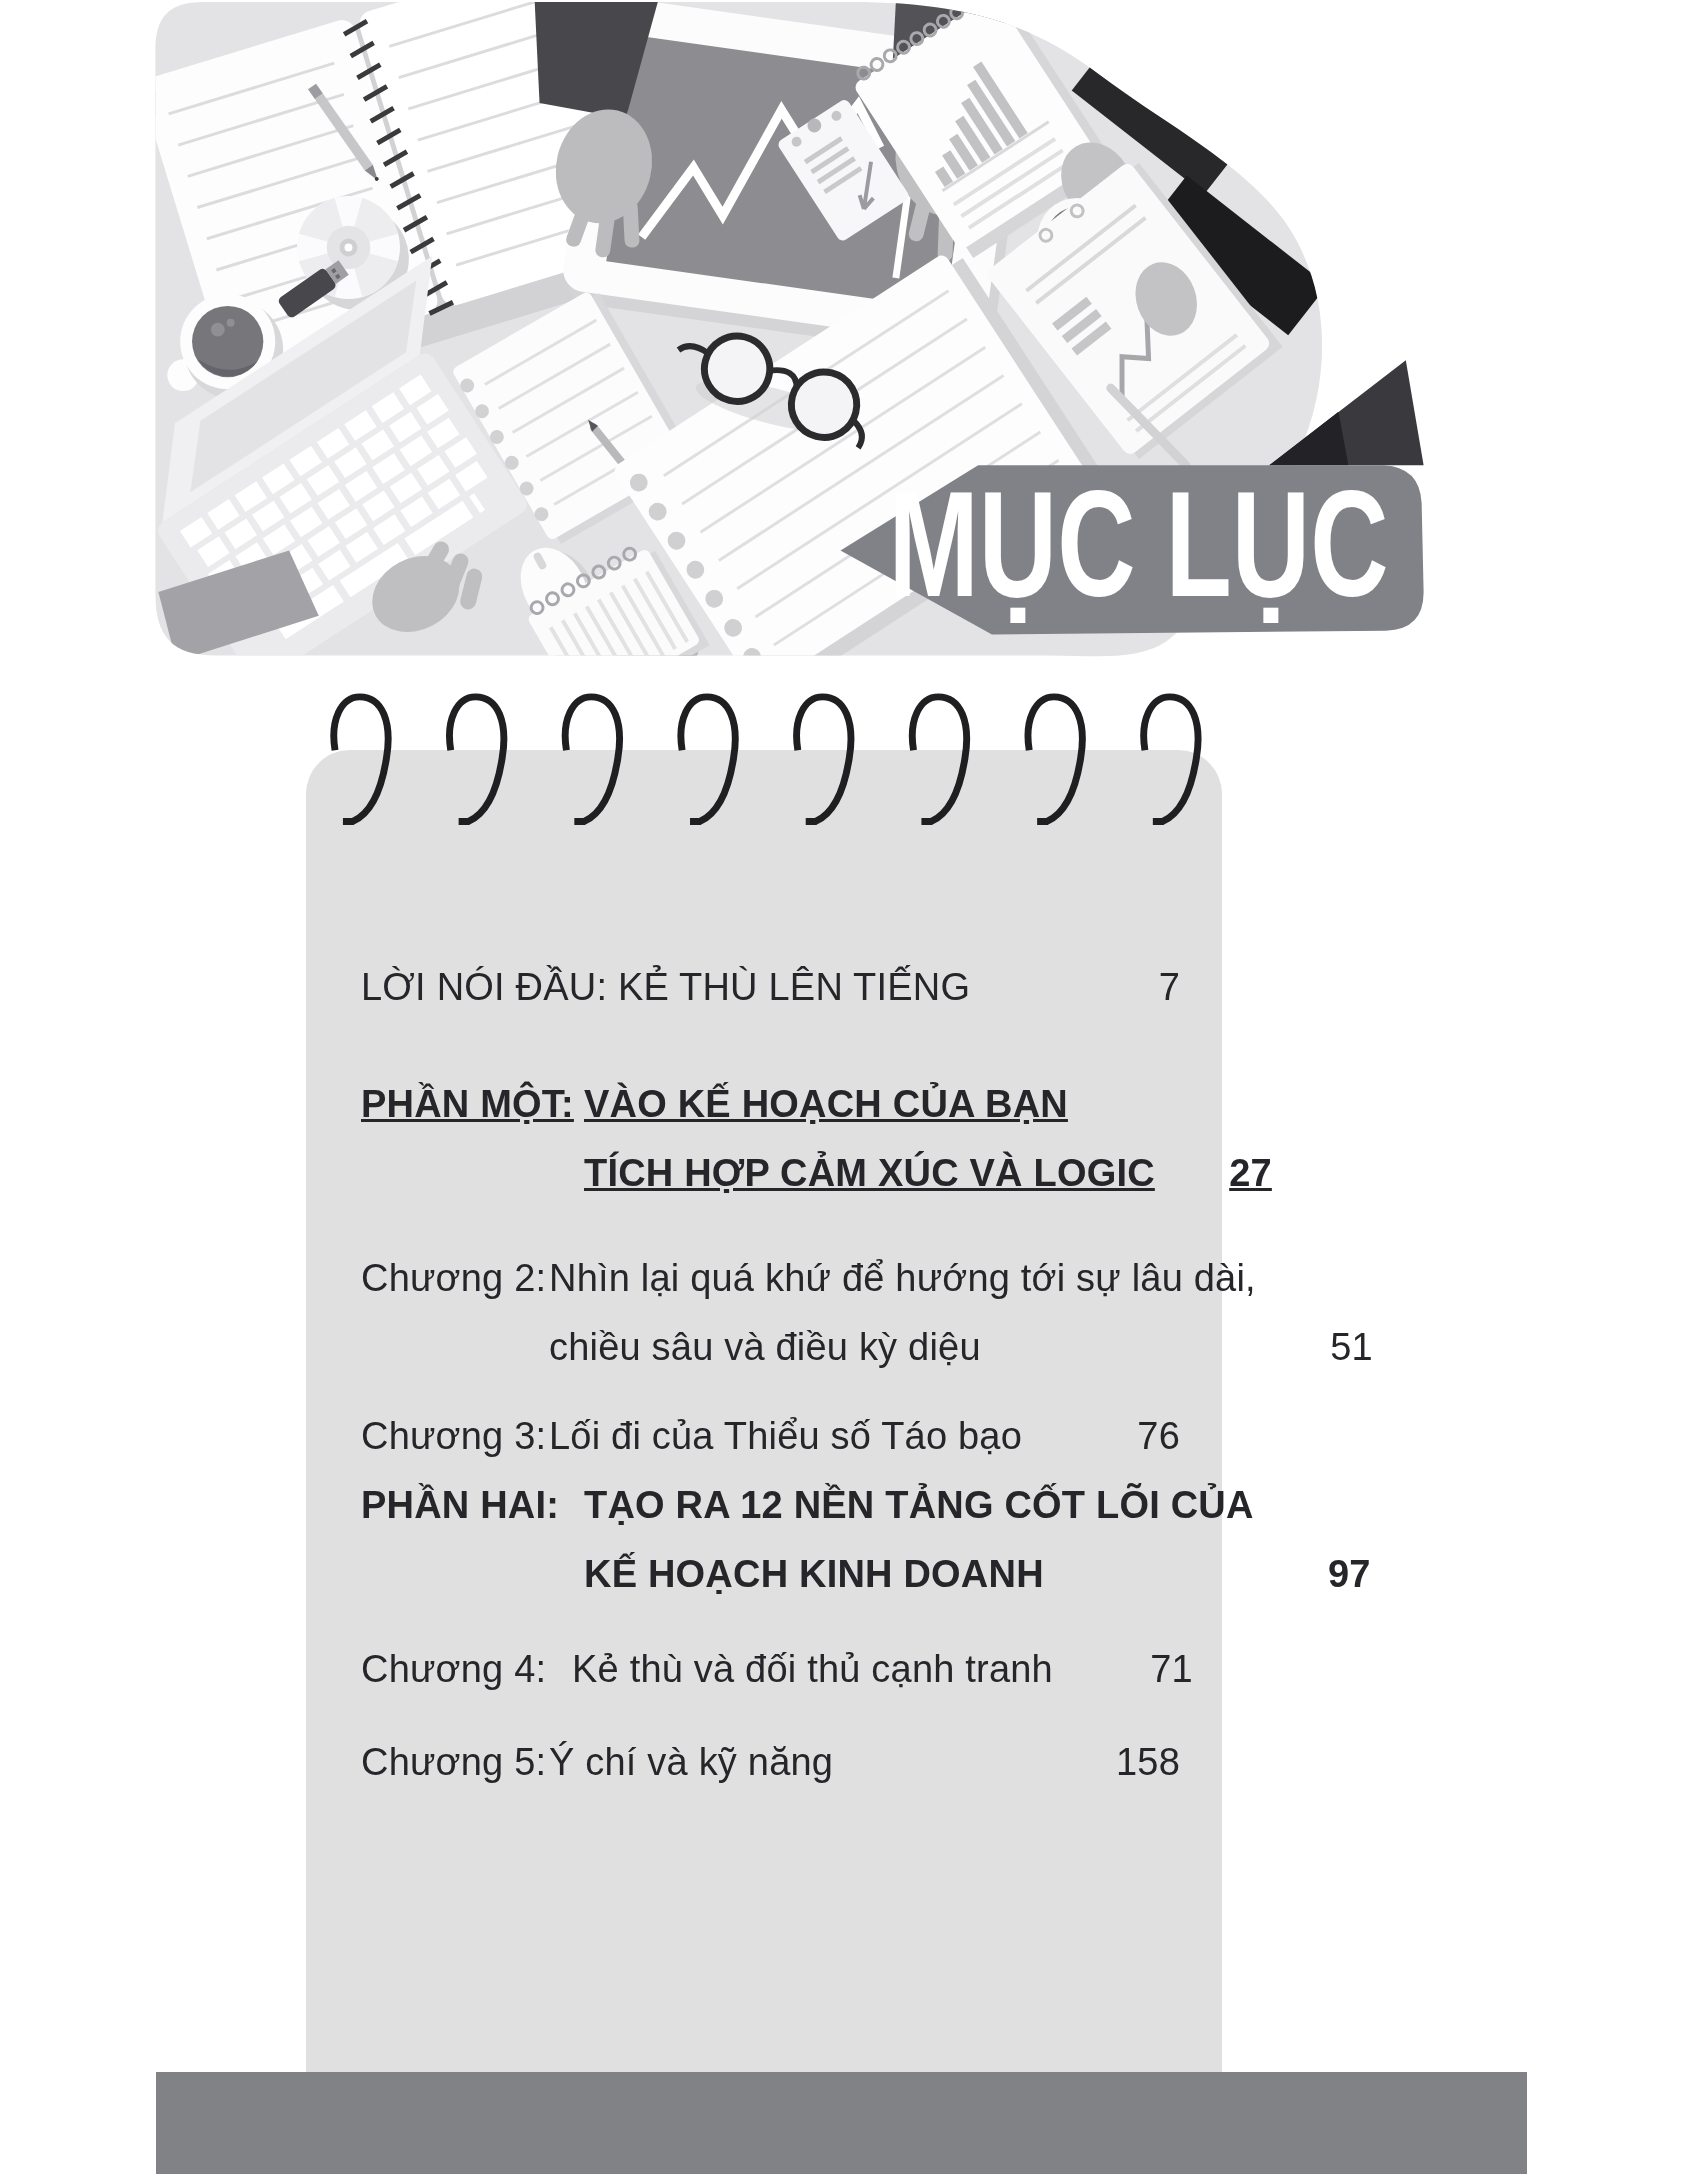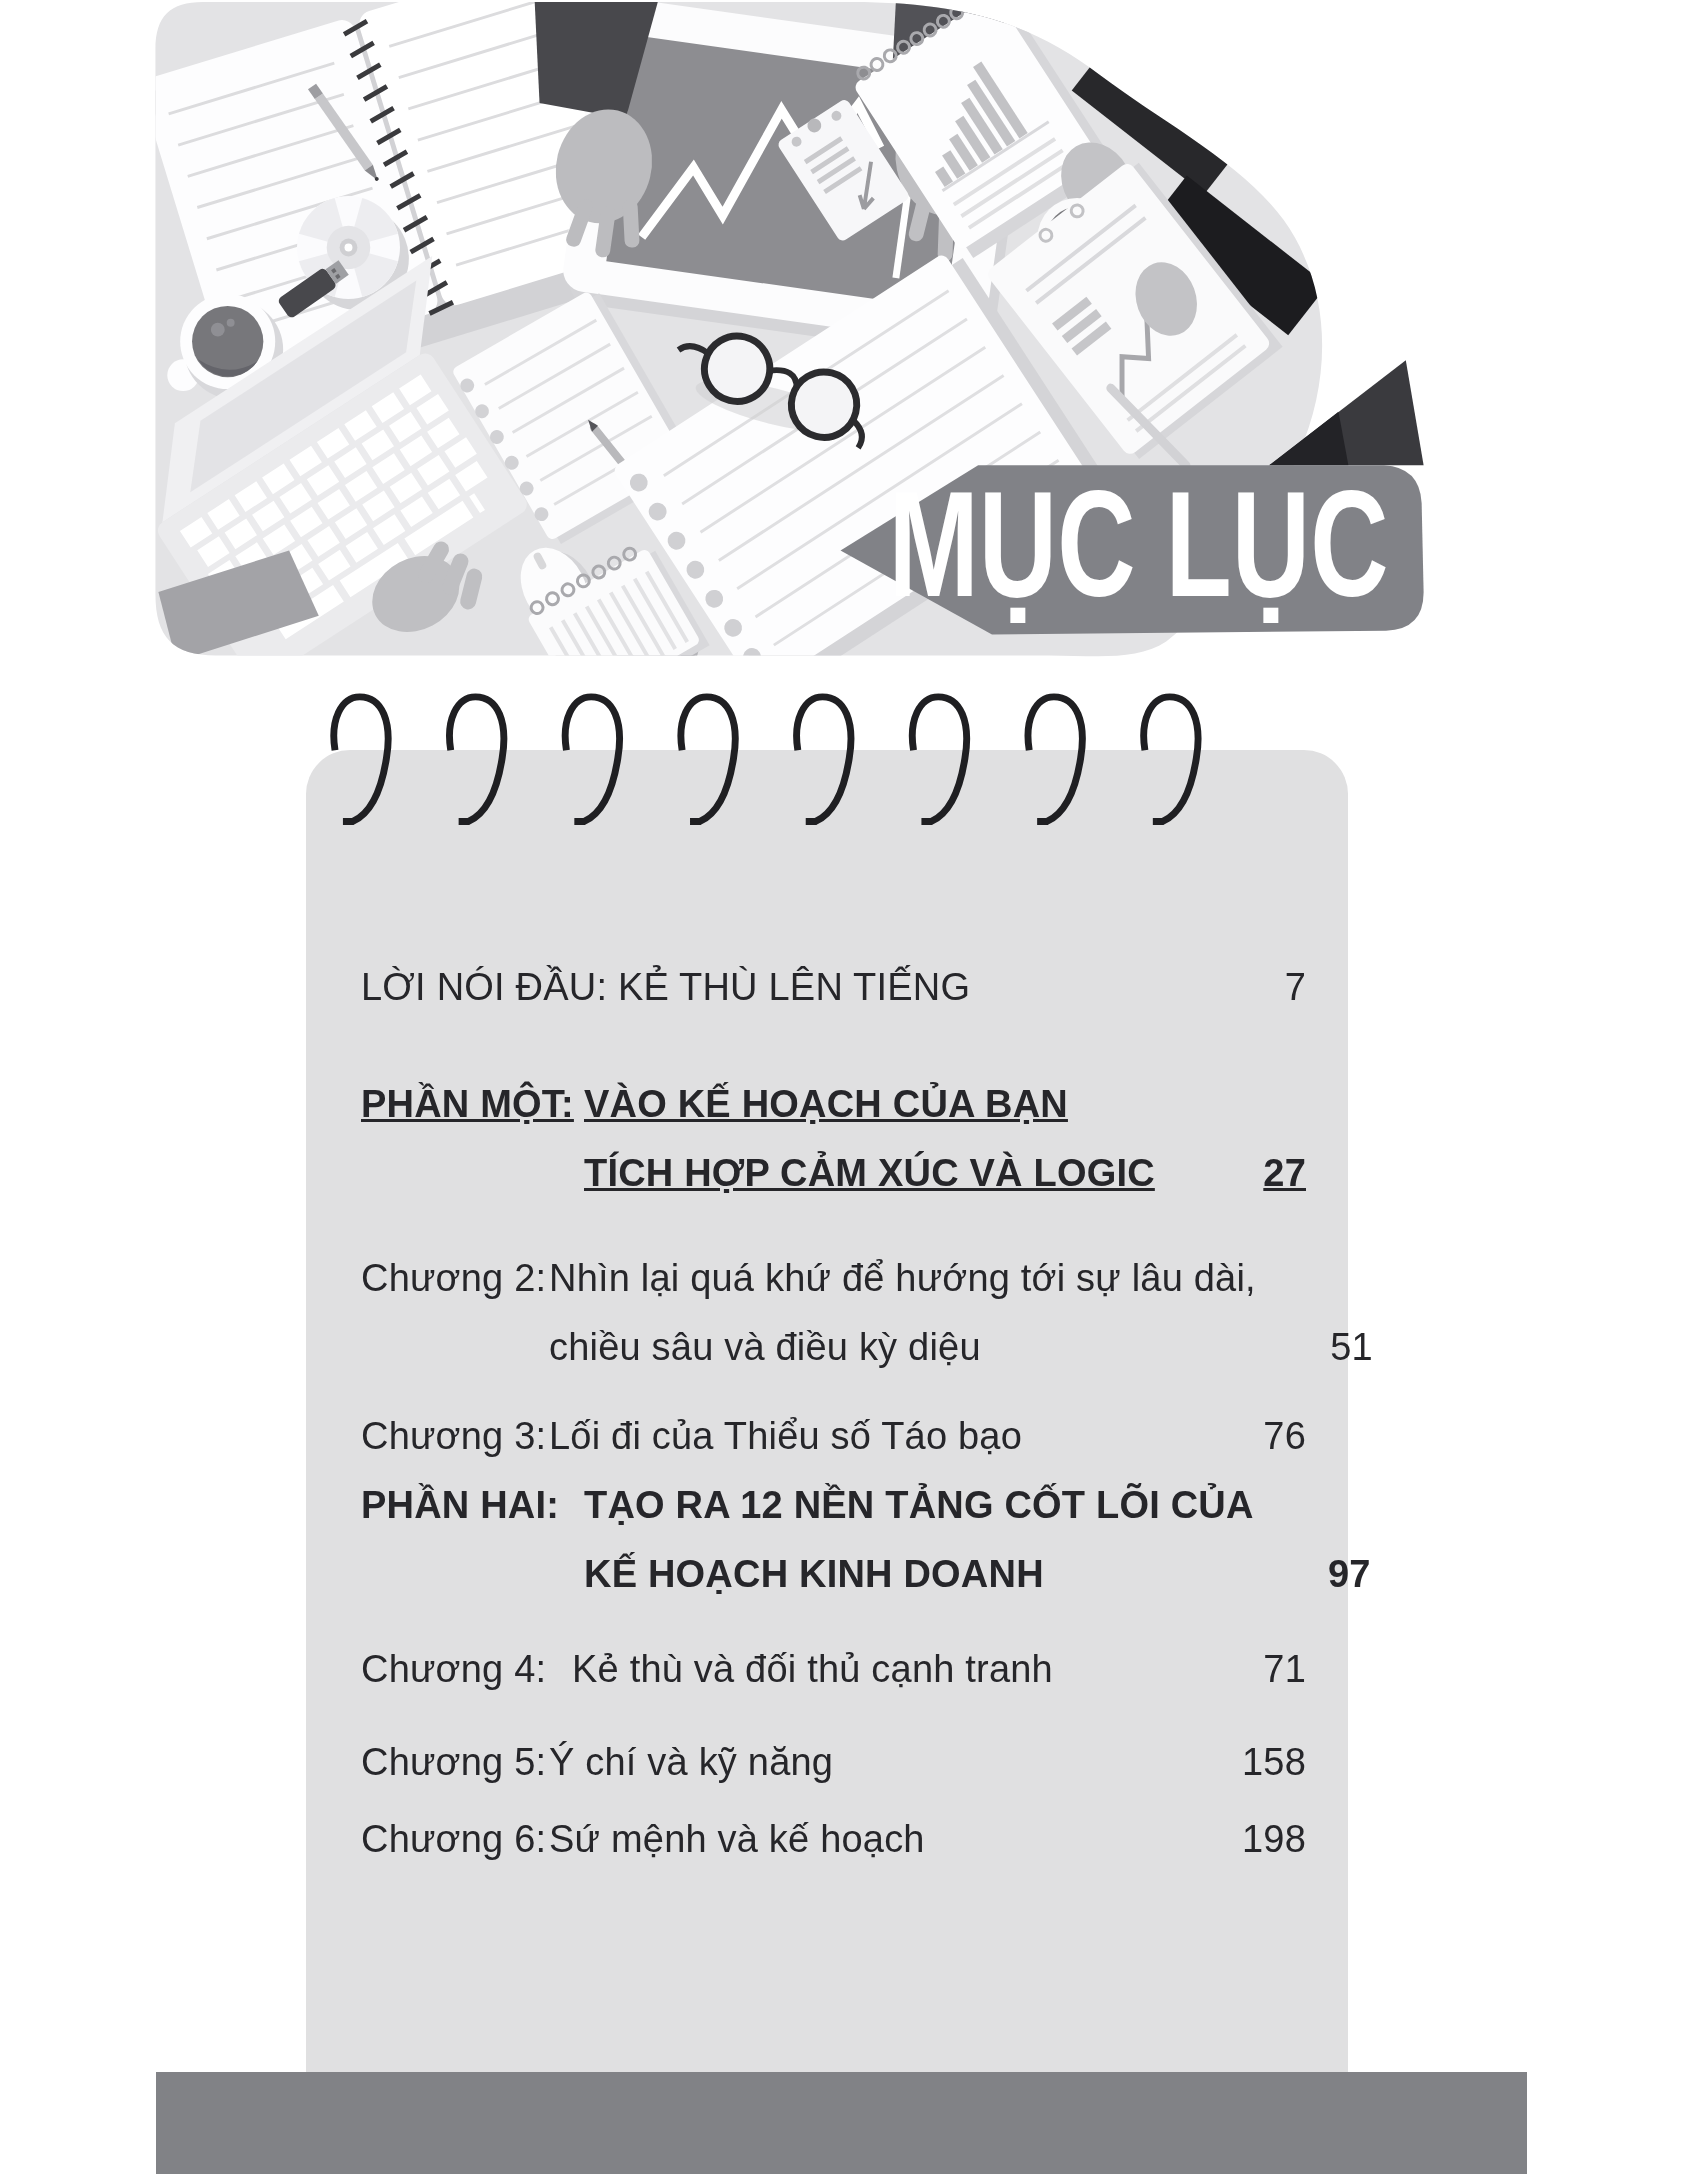--- a/index.html
+++ b/index.html
@@ -13,21 +13,21 @@
   svg text{font-family:"Liberation Sans","DejaVu Sans",sans-serif;}
 
   
   .illustration-svg{position:absolute;left:0;top:0;z-index:1;}
 
   
   .rings-svg{position:absolute;left:0;top:683px;z-index:3;}
 
   
   .notepad{
-    position:absolute;left:306px;top:750px;width:1042px;height:1322px;
+    position:absolute;left:306px;top:750px;width:916px;height:1322px;
     background:#e0e0e1;border-radius:44px 44px 0 0;z-index:2;
     box-sizing:border-box;padding:203px 42px 0 55px;
   }
   .toc-list{display:block;}
   .entry{
     display:grid;grid-template-columns:188px 1fr 117px;
     font-size:38px;line-height:69px;letter-spacing:0.2px;
   }
   .entry.section{grid-template-columns:223px 1fr 117px;font-weight:bold;}
   .entry .label{white-space:nowrap;}
@@ -380,26 +380,19 @@
           </div>
           <div class="pg">71</div>
         </div>
         <div class="entry chapter">
           <div class="label">Chương 5:</div>
           <div class="lines">
             <div>Ý chí và kỹ năng</div>
           </div>
           <div class="pg">158</div>
         </div>
-        <div class="entry chapter">
-          <div class="label">Chương 6:</div>
-          <div class="lines">
-            <div>Sứ mệnh và kế hoạch</div>
-          </div>
-          <div class="pg">198</div>
-        </div>
       </div>
   </div>
 
   <div class="footer-bar"></div>
 
 </div>
 
 
 </body></html>

